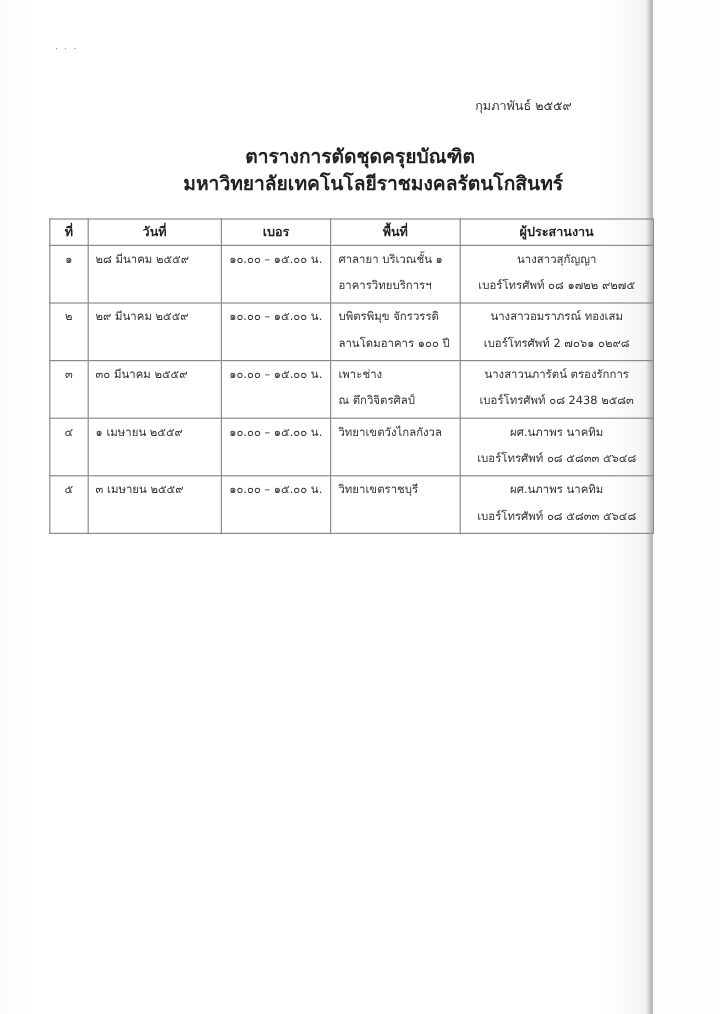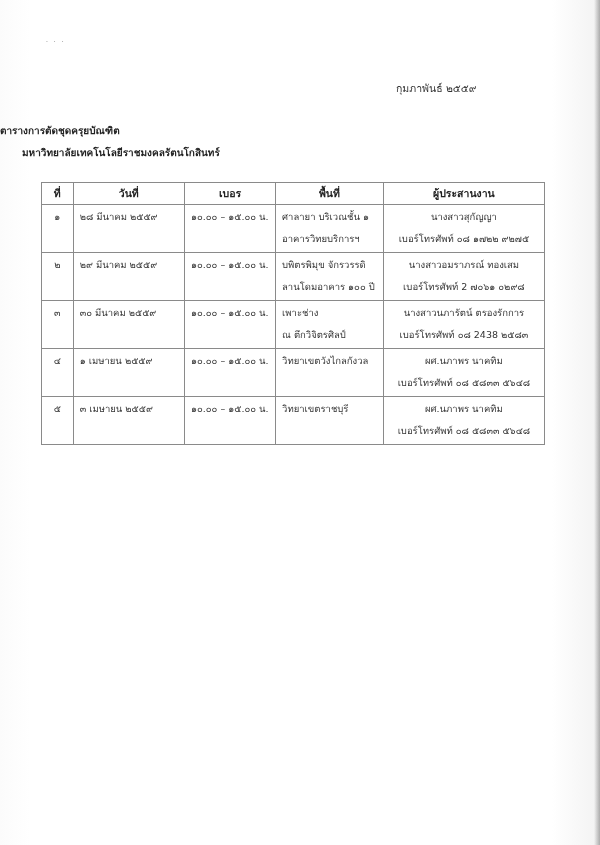--- a/index.html
+++ b/index.html
@@ -12,21 +12,21 @@
       height: 845px;
       position: relative;
       overflow: hidden;
       font-family: "DejaVu Sans", sans-serif;
       color: #2a2a2a;
       background: #fdfdfd;
     }
     .page {
       position: absolute;
       left: 0; top: 0;
-      width: 600px; height: 845px;
+      width: 544px; height: 845px;
       background: linear-gradient(to right, #fbfbfb 0%, #ffffff 5%, #ffffff 92%, #f2f2f2 100%);
     }
     .right-edge {
       position: absolute;
       right: 0; top: 0;
       width: 6px; height: 845px;
       background: linear-gradient(to right, rgba(0,0,0,0), rgba(40,40,40,0.35));
     }
     .specks {
       position: absolute;
@@ -41,21 +41,22 @@
       top: 80px;
       font-size: 10.5px;
       color: #333;
       white-space: nowrap;
     }
     .title-block {
       position: absolute;
       left: 0;
       width: 600px;
       top: 120px;
-      font-size: 10px;
+      text-align: center;
+      font-size: 16px;
       line-height: 22px;
       color: #222;
       font-weight: bold;
     }
     .title-block .line2 {
       margin-left: 22px;
     }
     table.schedule {
       position: absolute;
       left: 41px;

